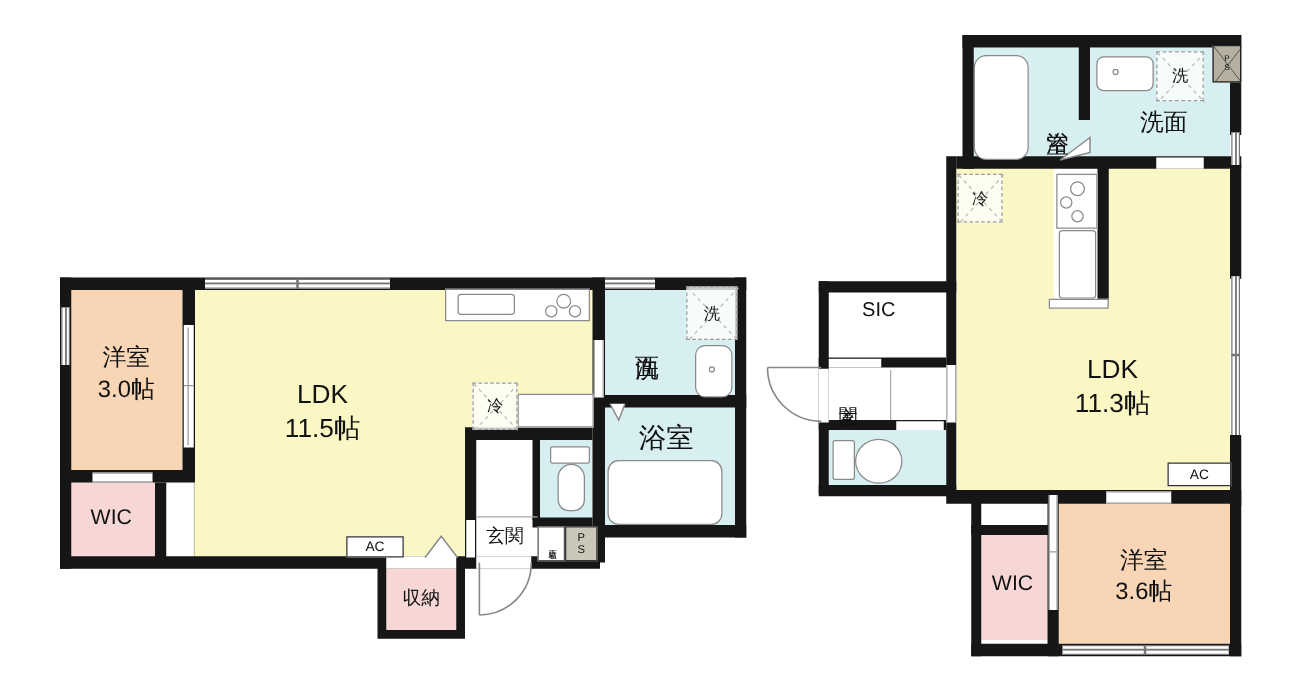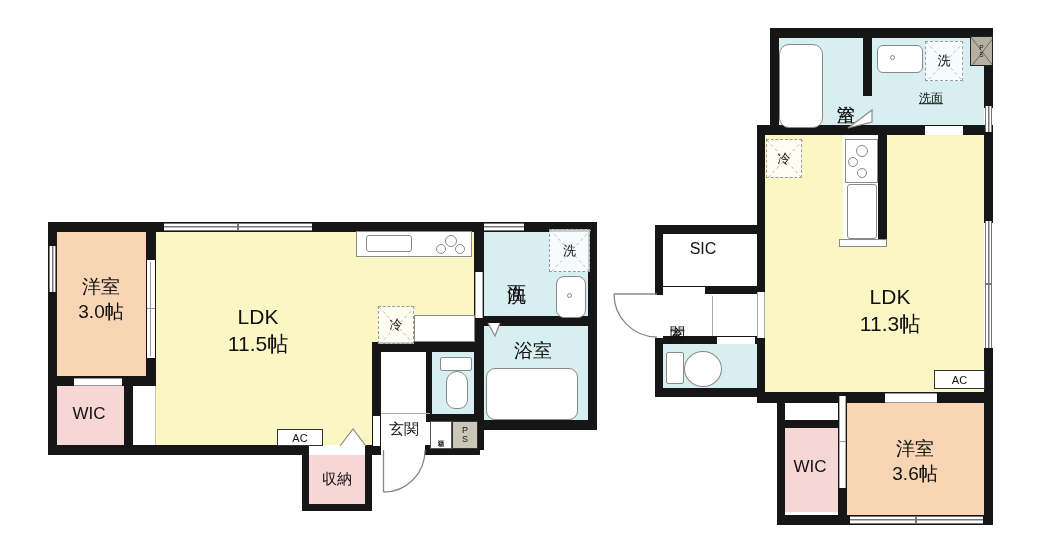--- a/index.html
+++ b/index.html
@@ -125,21 +125,21 @@
     </svg>
 
     <div class="ln" style="left:381px;top:413px;width:49px;height:1.2px;background:#aaa;"></div>
 
     <div class="lbl" style="left:101px;top:300px;font-size:19px;">洋室
 3.0帖</div>
     <div class="lbl" style="left:89px;top:414px;font-size:17px;">WIC</div>
     <div class="lbl" style="left:258px;top:330px;font-size:21px;">LDK
 11.5帖</div>
     <div class="vlbl" style="left:517px;top:270px;font-size:19px;">洗面</div>
-    <div class="lbl" style="left:533px;top:351px;font-size:19px;">浴室</div>
+    <div class="lbl" style="left:533px;top:351px;font-size:22px;">浴室</div>
     <div class="lbl" style="left:404px;top:429px;font-size:15px;">玄関</div>
     <div class="lbl" style="left:337px;top:479px;font-size:15px;">収納</div>
   </section>
 
   <section>
 
     <div class="room" style="left:779px;top:38px;width:205px;height:87px;background:#d7eff1;"></div>
     <div class="room" style="left:765px;top:135px;width:219px;height:257px;background:#faf7c4;"></div>
     <div class="room" style="left:843px;top:135px;width:36px;height:112px;background:#fff;"></div>
     <div class="room" style="left:663px;top:344px;width:94px;height:44px;background:#d7eff1;"></div>
@@ -223,21 +223,21 @@
       <path d="M 47 4 L 4 4" stroke="#888" stroke-width="1.3" fill="none"></path>
       <path d="M 4 4 A 43 43 0 0 0 47 47" stroke="#888" stroke-width="1.3" fill="none"></path>
     </svg>
     <svg class="arc" style="left:844px;top:108px;" width="30" height="24">
       <path d="M 28 2 L 4 20 L 28 14 Z" stroke="#8a8a8a" stroke-width="1.2" fill="#fff"></path>
     </svg>
 
     <div class="ln" style="left:712px;top:296px;width:1.2px;height:40px;background:#aaa;"></div>
 
     <div class="vlbl" style="left:846px;top:91px;font-size:18px;">浴室</div>
-    <div class="lbl" style="left:931px;top:99px;font-size:12px;text-decoration:underline;">洗面</div>
+    <div class="lbl" style="left:931px;top:99px;font-size:19px;">洗面</div>
     <div class="lbl" style="left:703px;top:249px;font-size:16px;">SIC</div>
     <div class="vlbl" style="left:678px;top:314px;font-size:15px;">玄関</div>
     <div class="lbl" style="left:890px;top:310px;font-size:21px;">LDK
 11.3帖</div>
     <div class="lbl" style="left:810px;top:467px;font-size:17px;">WIC</div>
     <div class="lbl" style="left:915px;top:462px;font-size:19px;">洋室
 3.6帖</div>
   </section>
 
 </div>

